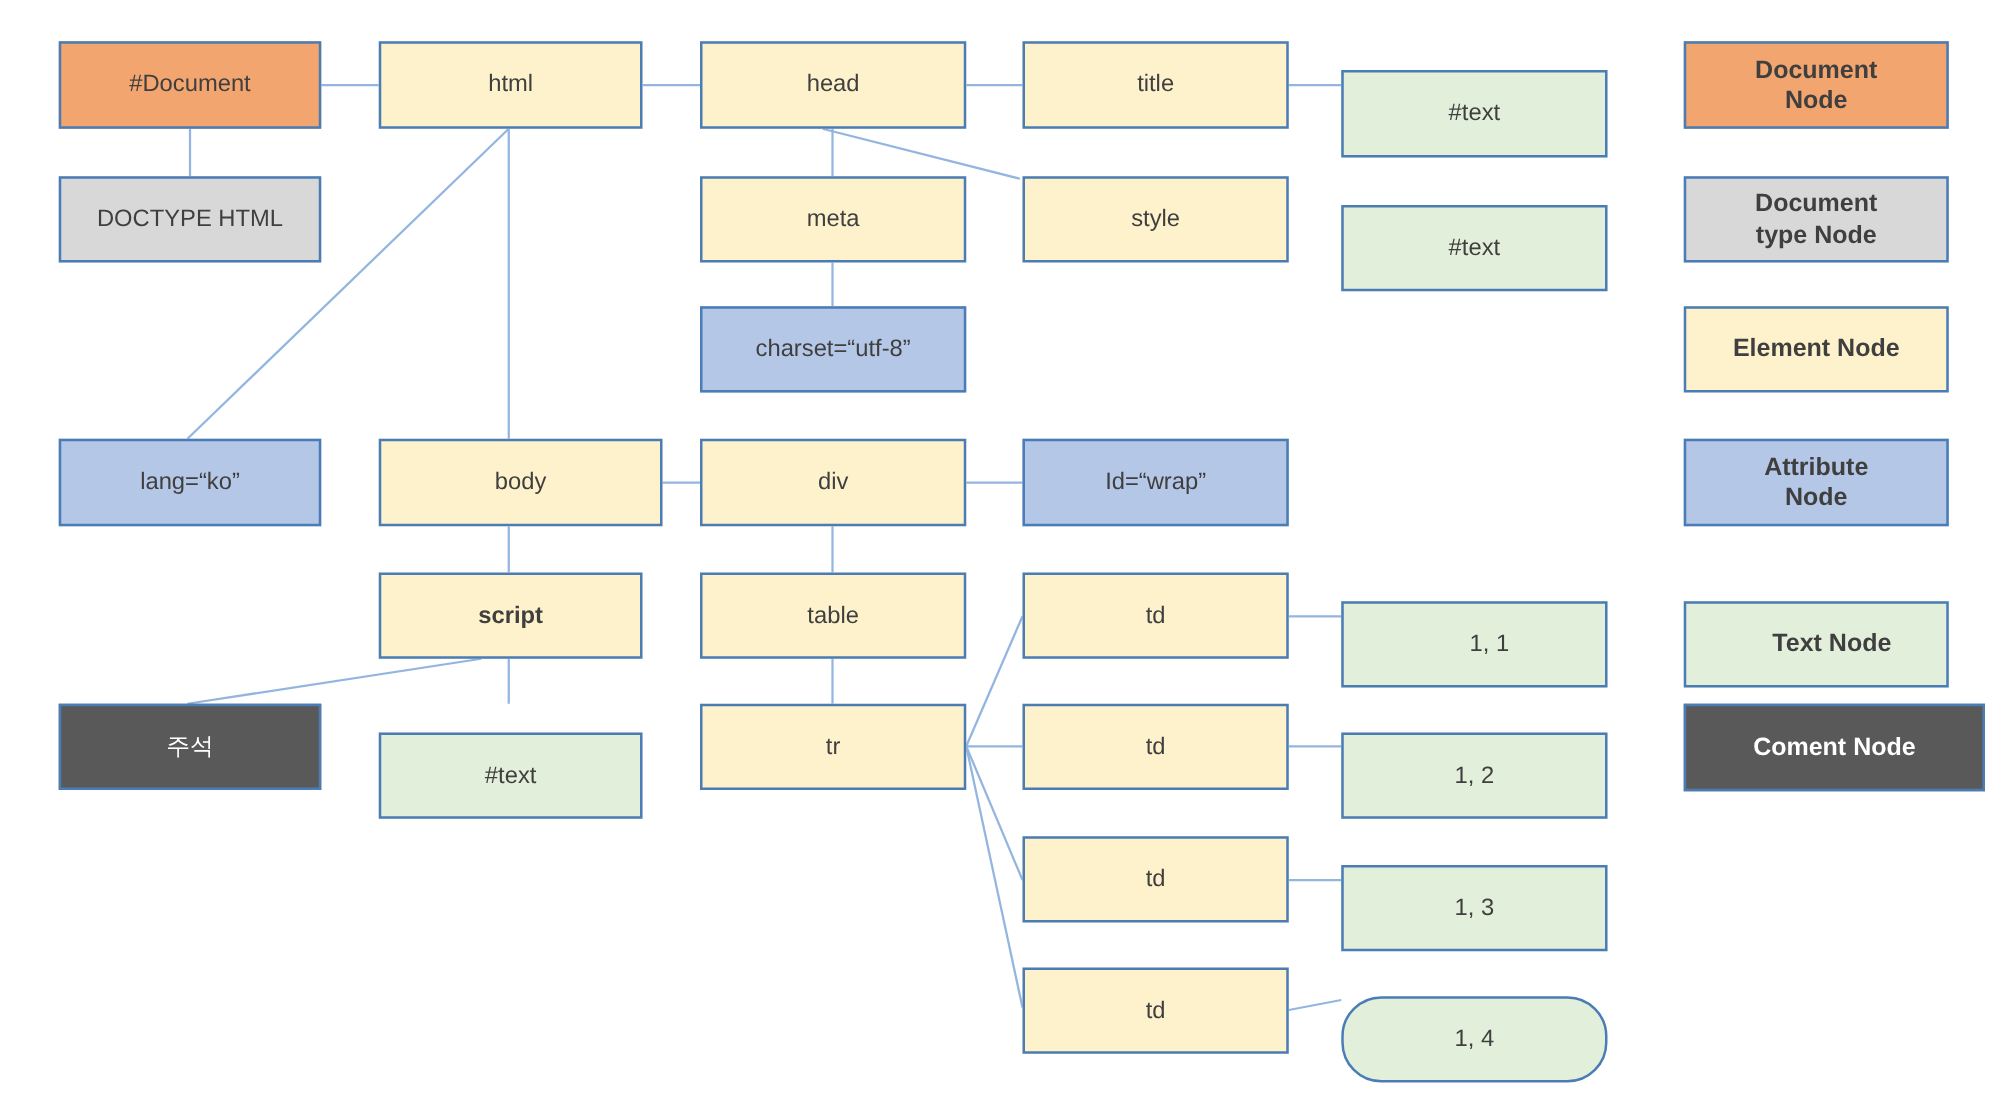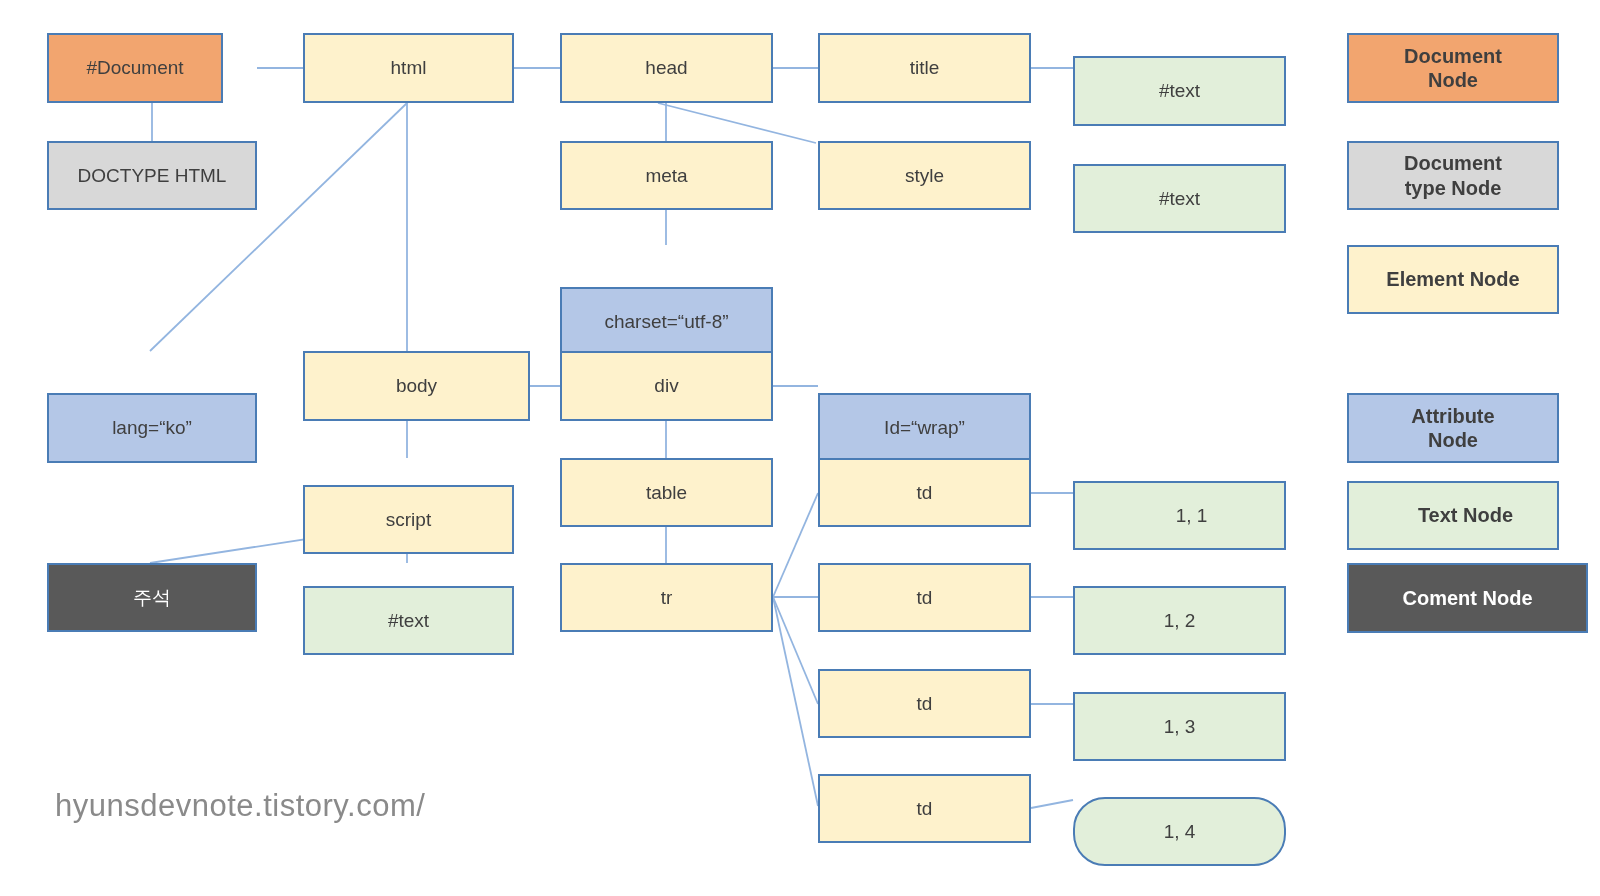--- a/index.html
+++ b/index.html
@@ -26,21 +26,21 @@
     border: 2px solid var(--border, #4a7cb5);
     font-size: 19px;
     color: var(--label, #3f3f3f);
     text-align: center;
     white-space: pre-line;
     line-height: 1.22;
   }
   .node.document  { background: var(--document); }
   .node.doctype   { background: var(--doctype); }
   .node.element   { background: var(--element); }
-  .node.attribute { background: var(--attribute); margin-top: 42px; }
+  .node.attribute { background: var(--attribute); }
   .node.text      { background: var(--text); margin-top: 23px; }
   .node.comment   { background: var(--comment); color: var(--comment_text, #fff); }
   .node.legend {
     font-weight: bold;
     font-size: 20px;
   }
   .watermark {
     position: absolute;
     left: 55px;
     top: 788px;
@@ -74,35 +74,35 @@
       <line x1="773" y1="597" x2="818" y2="493" stroke="#93b5e0" stroke-width="1.8"></line>
       <line x1="773" y1="597" x2="818" y2="597" stroke="#93b5e0" stroke-width="1.8"></line>
       <line x1="773" y1="597" x2="818" y2="704" stroke="#93b5e0" stroke-width="1.8"></line>
       <line x1="773" y1="597" x2="818" y2="806" stroke="#93b5e0" stroke-width="1.8"></line>
       <line x1="1031" y1="493" x2="1073" y2="493" stroke="#93b5e0" stroke-width="1.8"></line>
       <line x1="1031" y1="597" x2="1073" y2="597" stroke="#93b5e0" stroke-width="1.8"></line>
       <line x1="1031" y1="704" x2="1073" y2="704" stroke="#93b5e0" stroke-width="1.8"></line>
       <line x1="1031" y1="808" x2="1073" y2="800" stroke="#93b5e0" stroke-width="1.8"></line>
     </svg>
   <div id="node-layer">
-      <div class="node document" style="left: 47px; top: 33px; width: 176px; height: 70px;">#Document</div>
+      <div class="node document" style="left: 47px; top: 33px; width: 210px; height: 70px;">#Document</div>
       <div class="node doctype" style="left: 47px; top: 141px; width: 210px; height: 69px;">DOCTYPE HTML</div>
       <div class="node element" style="left: 303px; top: 33px; width: 211px; height: 70px;">html</div>
       <div class="node element" style="left: 560px; top: 33px; width: 213px; height: 70px;">head</div>
       <div class="node element" style="left: 818px; top: 33px; width: 213px; height: 70px;">title</div>
       <div class="node text" style="left: 1073px; top: 33px; width: 213px; height: 70px;">#text</div>
       <div class="node element" style="left: 560px; top: 141px; width: 213px; height: 69px;">meta</div>
       <div class="node element" style="left: 818px; top: 141px; width: 213px; height: 69px;">style</div>
       <div class="node text" style="left: 1073px; top: 141px; width: 213px; height: 69px;">#text</div>
       <div class="node attribute" style="left: 560px; top: 245px; width: 213px; height: 69px;">charset=“utf-8”</div>
       <div class="node attribute" style="left: 47px; top: 351px; width: 210px; height: 70px;">lang=“ko”</div>
       <div class="node element" style="left: 303px; top: 351px; width: 227px; height: 70px;">body</div>
       <div class="node element" style="left: 560px; top: 351px; width: 213px; height: 70px;">div</div>
       <div class="node attribute" style="left: 818px; top: 351px; width: 213px; height: 70px;">Id=“wrap”</div>
-      <div class="node element" style="left: 303px; top: 485px; width: 211px; height: 69px;">script</div>
+      <div class="node element" style="left: 303px; top: 458px; width: 211px; height: 69px; font-weight: bold;">script</div>
       <div class="node element" style="left: 560px; top: 458px; width: 213px; height: 69px;">table</div>
       <div class="node element" style="left: 818px; top: 458px; width: 213px; height: 69px;">td</div>
       <div class="node text" style="left: 1073px; top: 458px; width: 213px; height: 69px; padding-left: 24px;">1, 1</div>
       <div class="node comment" style="left: 47px; top: 563px; width: 210px; height: 69px;">주석</div>
       <div class="node text" style="left: 303px; top: 563px; width: 211px; height: 69px;">#text</div>
       <div class="node element" style="left: 560px; top: 563px; width: 213px; height: 69px;">tr</div>
       <div class="node element" style="left: 818px; top: 563px; width: 213px; height: 69px;">td</div>
       <div class="node text" style="left: 1073px; top: 563px; width: 213px; height: 69px;">1, 2</div>
       <div class="node element" style="left: 818px; top: 669px; width: 213px; height: 69px;">td</div>
       <div class="node text" style="left: 1073px; top: 669px; width: 213px; height: 69px;">1, 3</div>
@@ -113,14 +113,13 @@
       <div class="node document legend" style="left: 1347px; top: 33px; width: 212px; height: 70px;">Document
 Node</div>
       <div class="node doctype legend" style="left: 1347px; top: 141px; width: 212px; height: 69px;">Document
 type Node</div>
       <div class="node element legend" style="left: 1347px; top: 245px; width: 212px; height: 69px;">Element Node</div>
       <div class="node attribute legend" style="left: 1347px; top: 351px; width: 212px; height: 70px;">Attribute
 Node</div>
       <div class="node text legend" style="left: 1347px; top: 458px; width: 212px; height: 69px; padding-left: 25px;">Text Node</div>
       <div class="node comment legend" style="left: 1347px; top: 563px; width: 241px; height: 70px;">Coment Node</div>
     </div>
-  <div class="watermark">hyunsdevnote.tistory.com/</div>
 </div>
 
 </body></html>

